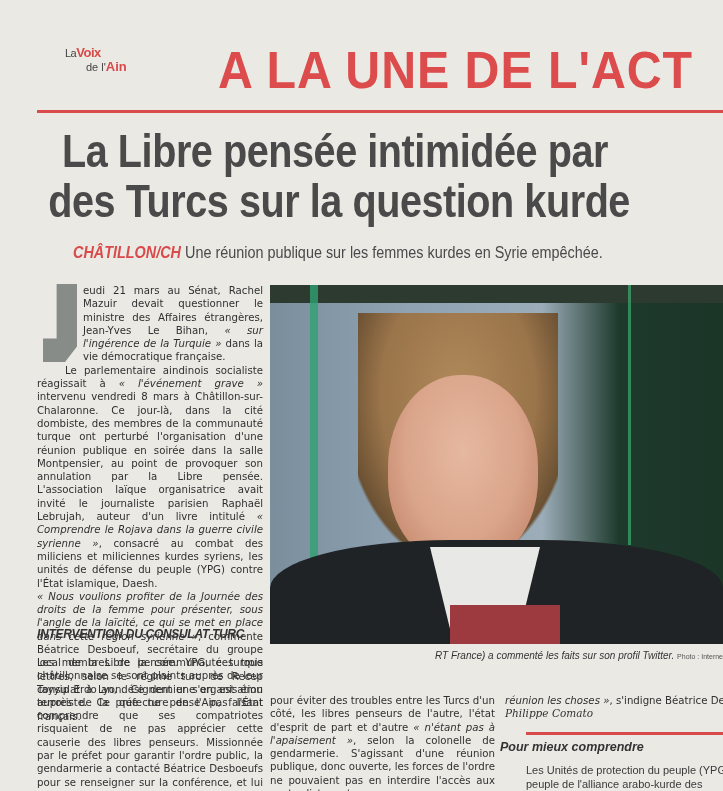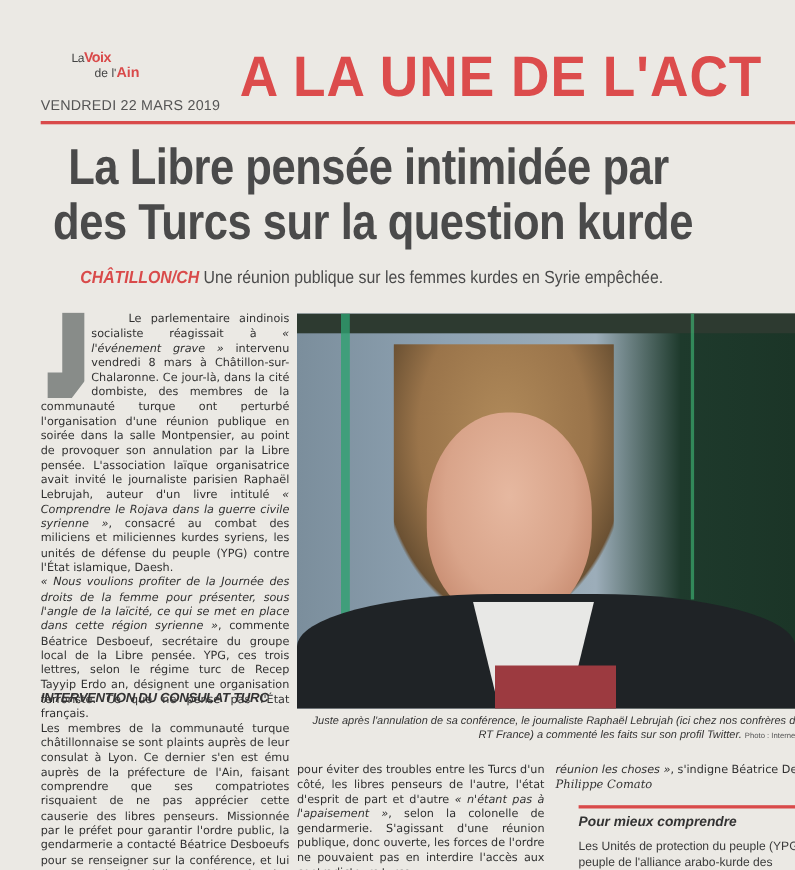--- a/index.html
+++ b/index.html
@@ -82,48 +82,48 @@
       text-align: right; white-space: nowrap;
     }
     .caption .cap1 { display: block; }
     .caption .credit { font-size: 7px; font-style: normal; color: #555; }
 
     .col-mid { left: 270px; top: 694px; width: 225px; }
     .col-right { left: 505px; top: 694px; width: 218px; }
     .signature { display: block; font-family: "DejaVu Serif", serif; font-style: italic; font-size: 10.5px; color: #333; }
 
     .rule-box { position: absolute; left: 526px; top: 732px; width: 197px; height: 3px; background: #d94a4a; }
-    .box-title { position: absolute; left: 526px; top: 740px; font-size: 12.5px; font-weight: bold; font-style: italic; color: #333; white-space: nowrap; }
+    .box-title { position: absolute; left: 500px; top: 740px; font-size: 12.5px; font-weight: bold; font-style: italic; color: #333; white-space: nowrap; }
     .box-text { position: absolute; left: 526px; top: 763px; width: 197px; font-size: 11px; line-height: 14px; color: #3a3a3a; white-space: nowrap; }
   </style>
 </head>
 <body>
 
 <div class="page">
 
   <div class="logo">
     <span class="la">La</span><span class="voix">Voix</span>
     <span class="line2"><span class="de">de l'</span><span class="ain">Ain</span></span>
   </div>
-  <div class="date">VENDREDI 22 MARS 2019</div>
   <div class="section-title">A LA UNE DE L'ACT</div>
   <div class="rule-top"></div>
 
   <h1 class="headline">
     <span class="l1">La Libre pensée intimidée par</span>
     <span class="l2">des Turcs sur la question kurde</span>
   </h1>
 
   <div class="deck">
     <span class="kicker">CHÂTILLON/CH</span>
     <span class="sub">Une réunion publique sur les femmes kurdes en Syrie empêchée.</span>
   </div>
 
   <div class="col col-left">
     <div class="dropcap"></div>
+    <p><span>eudi 21 mars au Sénat, Rachel Mazuir devait questionner le ministre des Affaires étrangères, Jean-Yves Le Bihan, </span><em>« sur l'ingérence de la Turquie »</em><span> dans la vie démocratique française.</span></p>
     <p>&nbsp;&nbsp;&nbsp;&nbsp;<span>Le parlementaire aindinois socialiste réagissait à </span><em>« l'événement grave »</em><span> intervenu vendredi 8 mars à Châtillon-sur-Chalaronne. Ce jour-là, dans la cité dombiste, des membres de la communauté turque ont perturbé l'organisation d'une réunion publique en soirée dans la salle Montpensier, au point de provoquer son annulation par la Libre pensée. L'association laïque organisatrice avait invité le journaliste parisien Raphaël Lebrujah, auteur d'un livre intitulé </span><em>« Comprendre le Rojava dans la guerre civile syrienne »</em><span>, consacré au combat des miliciens et miliciennes kurdes syriens, les unités de défense du peuple (YPG) contre l'État islamique, Daesh.</span></p>
     <p><em>« Nous voulions profiter de la Journée des droits de la femme pour présenter, sous l'angle de la laïcité, ce qui se met en place dans cette région syrienne »</em><span>, commente Béatrice Desboeuf, secrétaire du groupe local de la Libre pensée. YPG, ces trois lettres, selon le régime turc de Recep Tayyip Erdo an, désignent une organisation terroriste. Ce que ne pense pas l'État français.</span></p>
   </div>
 
   <div class="subhead">INTERVENTION DU CONSULAT TURC</div>
 
   <div class="col col-left2">
     <p>Les membres de la communauté turque châtillonnaise se sont plaints auprès de leur consulat à Lyon. Ce dernier s'en est ému auprès de la préfecture de l'Ain, faisant comprendre que ses compatriotes risquaient de ne pas apprécier cette causerie des libres penseurs. Missionnée par le préfet pour garantir l'ordre public, la gendarmerie a contacté Béatrice Desboeufs pour se renseigner sur la conférence, et lui recommander la vigilance. L'organisatrice n'imaginait pas que le sujet de discussion puisse soulever une telle ré-</p>
   </div>
 
@@ -133,21 +133,20 @@
     <div class="green-pole2"></div>
     <div class="hair"></div>
     <div class="neck"></div>
     <div class="face"></div>
     <div class="jacket"></div>
     <div class="shirt"></div>
     <div class="sweater"></div>
   </div>
 
   <div class="caption">
-    <span class="cap1">Juste après l'annulation de sa conférence, le journaliste Raphaël Lebrujah (ici chez nos confrères d</span>
     <span>RT France) a commenté les faits sur son profil Twitter.</span>
     <span class="credit">Photo : Interne</span>
   </div>
 
   <div class="col col-mid">
     <p><span>pour éviter des troubles entre les Turcs d'un côté, les libres penseurs de l'autre, l'état d'esprit de part et d'autre </span><em>« n'étant pas à l'apaisement »</em><span>, selon la colonelle de gendarmerie. S'agissant d'une réunion publique, donc ouverte, les forces de l'ordre ne pouvaient pas en interdire l'accès aux contradicteurs turcs.</span></p>
 
   </div>
 
   <div class="col col-right">

